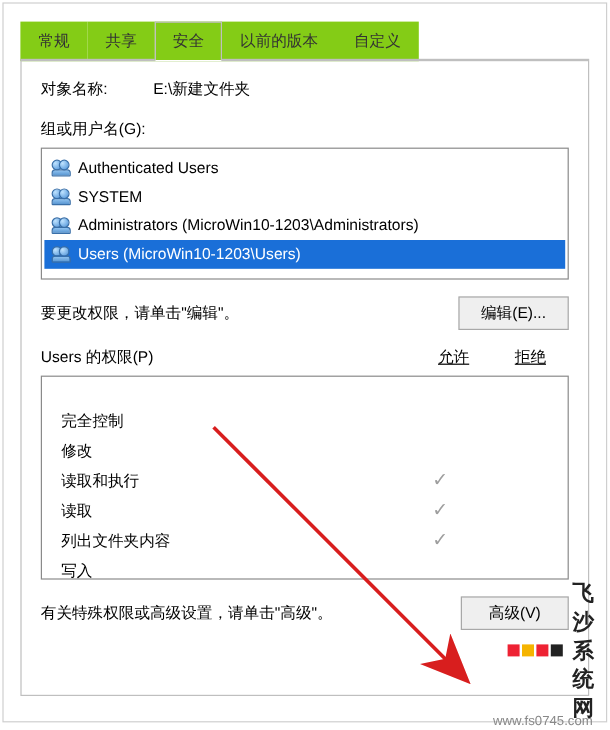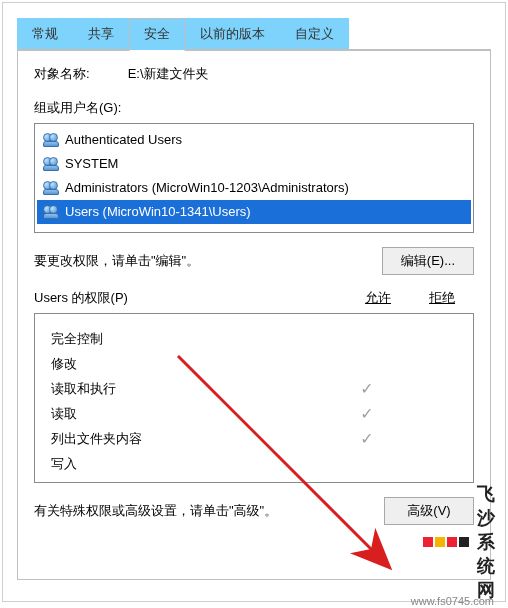--- a/index.html
+++ b/index.html
@@ -54,21 +54,21 @@
     display:flex;
     margin: 14px 14px 0 14px;
     position:relative;
   }
   .tab {
     padding: 6px 14px 7px 14px;
     color:#333;
     border:1px solid transparent;
     position:relative;
     top:1px;
-    background:#7dd3fc;
+    background:#84cc16;
   }
   .tab.active {
     border:1px solid #bfbfbf;
     border-bottom:1px solid #fff;
     z-index:2;
   }
   .tab-underline{
     position:absolute;
     left:0; right:0; bottom:0;
     height:1px;
@@ -142,21 +142,21 @@
   .perm-header{
     display:flex;
     margin-top:6px;
     margin-bottom:6px;
   }
   .perm-header .name{ flex:1; }
   .perm-header .col{ width:64px; text-align:center;text-decoration:underline; }
   .perm-box{
     border:1px solid #8a8a8a;
     background:#fff;
-    padding:12px 10px;
+    padding:24px 10px;
     height:170px;
   }
   .perm-row{
     display:flex;
     align-items:center;
     line-height:25px;
   }
   .perm-row .pname{ flex:1; padding-left:6px;}
   .perm-row .col{ width:64px; text-align:center; color:#9e9e9e; font-size:16px; }
   .check::before{ content:"✓"; }
@@ -234,21 +234,21 @@
       <div class="group-item">
         <span class="usr-icon">
             <span class="usr-body"></span>
           </span>
         <span>Administrators (MicroWin10-1203\Administrators)</span>
       </div>
       <div class="group-item selected">
         <span class="usr-icon">
             <span class="usr-body"></span>
           </span>
-        <span>Users (MicroWin10-1341\Users)</span>
+        <span>Users (MicroWin10-1203\Users)</span>
       </div>
     </div>
 
     <div class="edit-row">
       <span>要更改权限，请单击"编辑"。</span>
       <button class="btn">编辑(E)...</button>
     </div>
 
     <div class="perm-header">
       <span class="name">Users 的权限(P)</span>

